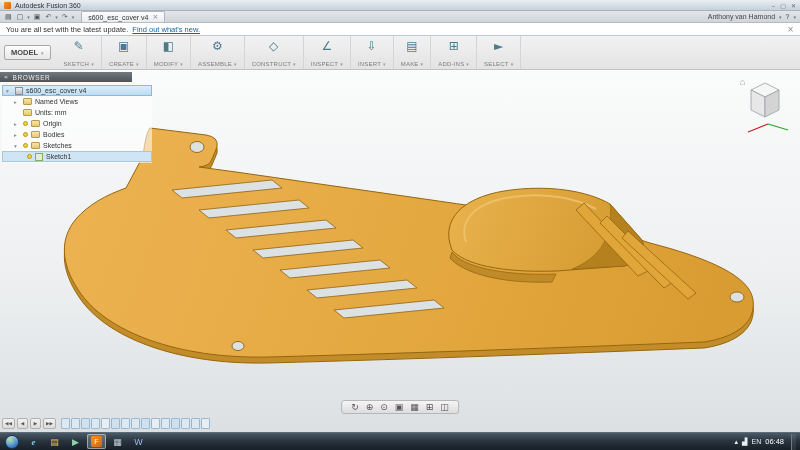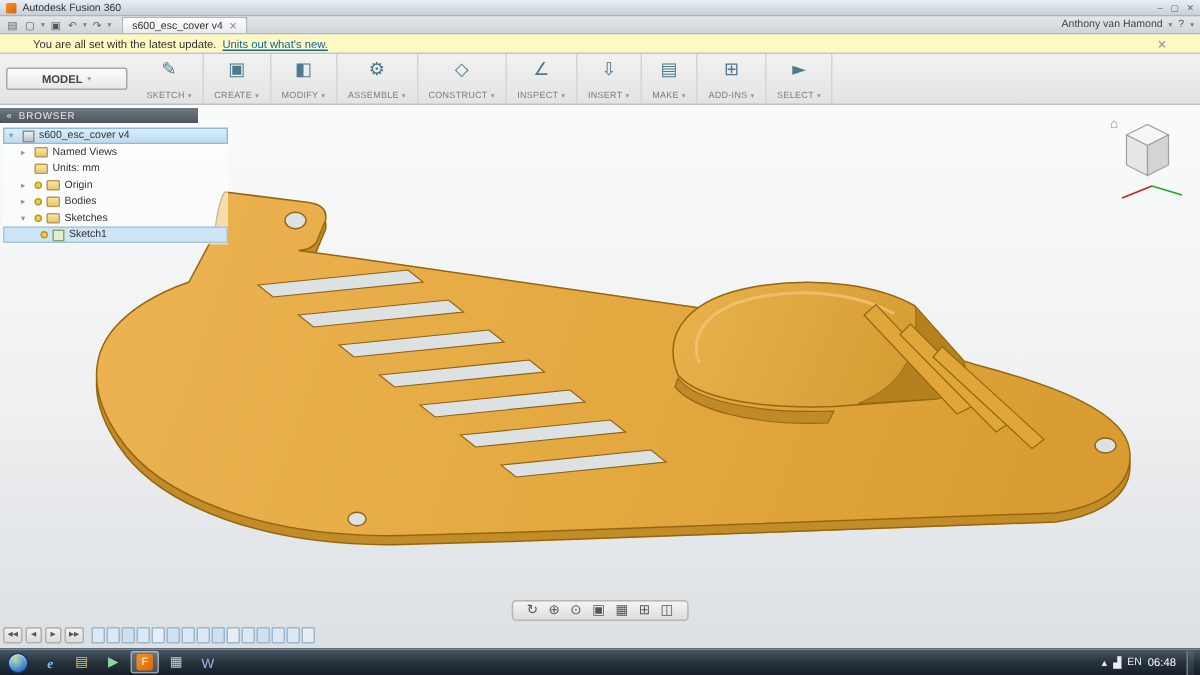--- a/index.html
+++ b/index.html
@@ -30,33 +30,33 @@
     display: flex; align-items: center; gap: 4px; height: 11px; margin-left: 4px;
     padding: 0 6px; background: linear-gradient(#fdfdfd,#e9ecef);
     border: 1px solid #aeb6bc; border-bottom: none; border-radius: 2px 2px 0 0;
     font-size: 7px; color: #333;
   }
   .tab-close { color: #888; font-size: 7px; }
   .mb-right { margin-left: auto; display: flex; align-items: center; gap: 4px; color: #444; }
 
   
   .notifbar {
-    height: 13px; display: flex; align-items: center; padding: 0 22px; gap: 4px;
-    background: #fef9c3; border-bottom: 1px solid #bcc8d0; font-size: 7.5px; color: #333;
+    height: 13px; display: flex; align-items: center; padding: 0 6px; gap: 4px;
+    background: #ffffff; border-bottom: 1px solid #bcc8d0; font-size: 7.5px; color: #333;
   }
   .notif-link { color: #1464a0; text-decoration: underline; }
   .notif-close { margin-left: auto; color: #889; font-size: 8px; }
 
   
   .toolbar {
     height: 34px; display: flex; align-items: stretch;
     background: linear-gradient(#f2f2f2, #e3e3e3); border-bottom: 1px solid #c2c2c2;
   }
   .model-btn {
-    align-self: center; margin: 0 6px 0 4px; padding: 2px 23px;
+    align-self: center; margin: 0 6px 0 4px; padding: 2px 6px;
     border: 1px solid #a8a8a8; border-radius: 2px;
     background: linear-gradient(#fdfdfd,#e7e7e7);
     font-size: 7.5px; font-weight: bold; color: #444;
     display: flex; align-items: center; gap: 3px;
   }
   .tgroup {
     display: flex; flex-direction: column; align-items: center; justify-content: space-between;
     padding: 3px 7px 2px; border-right: 1px solid #d4d4d4;
   }
   .tg-icon { font-size: 12px; line-height: 14px; color: #4d7a8c; }
@@ -175,21 +175,21 @@
     <div class="mb-right">
       <span>Anthony van Hamond</span>
       <span class="mb-caret glyph">▾</span>
       <span>?</span>
       <span class="mb-caret glyph">▾</span>
     </div>
   </div>
 
   <div class="notifbar">
     <span>You are all set with the latest update.</span>
-    <a class="notif-link" href="#">Units out what's new.</a>
+    <a class="notif-link" href="#">Find out what's new.</a>
     <span class="notif-close glyph">×</span>
   </div>
 
   <div class="toolbar">
     <div class="model-btn">
       <span>MODEL</span>
       <span class="tg-caret glyph">▾</span>
     </div>
 
     <div class="tgroup">

